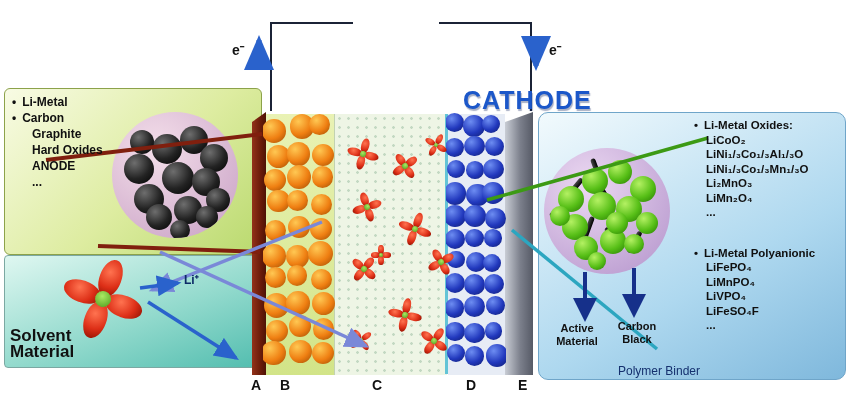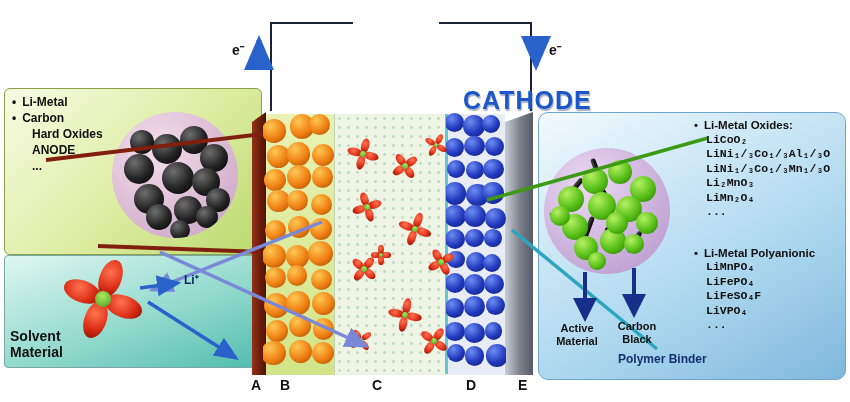--- a/index.html
+++ b/index.html
@@ -67,31 +67,31 @@
   #cathode-title { left:463px; top:86px; }
 
   .layer-letter { position:absolute; z-index:7; font-size:14px; font-weight:bold; color:#111; }
   #ll-a { left:251px; top:377px; } #ll-b { left:280px; top:377px; } #ll-c { left:372px; top:377px; }
   #ll-d { left:466px; top:377px; } #ll-e { left:518px; top:377px; }
 
   .list { position:absolute; z-index:7; color:#101010; font-weight:bold; }
   #anode-list { left:12px; top:94px; width:160px; font-size:12px; line-height:16px; }
   #anode-list .ind { padding-left:20px; }
   #cathode-list { left:694px; top:118px; width:150px; font-size:11.5px; line-height:14.5px; }
-  #cathode-list .ind { padding-left:12px;font-family:Liberation Mono, monospace; }
+  #cathode-list .ind { padding-left:12px; }
   .li { white-space:nowrap; }
   .li .blt { margin-right:6px; }
   #anode-list .li.spacer { height:12px; }
   #cathode-list .li.spacer { height:26px; }
 
-  #solvent-label { left:10px; top:328px; font-size:14px; font-weight:bold; line-height:16px; }
+  #solvent-label { left:10px; top:328px; font-size:17px; font-weight:bold; line-height:16px; }
   #li-ion-label { left:184px; top:271px; font-size:12px; font-weight:bold; color:#0c2a66; }
   #active-material-label { left:545px; top:322px; width:64px; text-align:center; font-size:11px; font-weight:bold; line-height:13px; }
   #carbon-black-label { left:608px; top:320px; width:58px; text-align:center; font-size:11px; font-weight:bold; line-height:13px; }
-  #polymer-binder-label { left:618px; top:352px; font-size:12px; font-weight:bold; color:#15306e; }
+  #polymer-binder-label { left:618px; top:364px; font-size:12px; font-weight:normal; color:#15306e; }
 </style>
 </head>
 <body>
 
 <div id="canvas">
 
   <div class="panel" id="anode-panel"></div>
   <div class="panel" id="solvent-panel"></div>
   <div class="panel" id="cathode-panel"></div>
 
@@ -238,39 +238,40 @@
     <line x1="634" y1="268" x2="634" y2="314" stroke="#16308a" stroke-width="4" marker-end="url(#an)"></line>
   </svg>
 
   <div class="txt" id="e-left">e⁻</div>
   <div class="txt" id="e-right">e⁻</div>
   <div class="txt" id="cathode-title">CATHODE</div>
 
   <div class="list" id="anode-list">
       <div class="li"><span class="blt">•</span><span>Li-Metal</span></div>
       <div class="li"><span class="blt">•</span><span>Carbon</span></div>
+      <div class="li ind"><span>Graphite</span></div>
       <div class="li ind"><span>Hard Oxides</span></div>
       <div class="li ind"><span>ANODE</span></div>
       <div class="li ind"><span>...</span></div>
       <div class="li spacer"></div>
     </div>
   <div class="list" id="cathode-list">
       <div class="li"><span class="blt">•</span><span>Li-Metal Oxides:</span></div>
       <div class="li ind"><span>LiCoO₂</span></div>
       <div class="li ind"><span>LiNi₁/₃Co₁/₃Al₁/₃O</span></div>
       <div class="li ind"><span>LiNi₁/₃Co₁/₃Mn₁/₃O</span></div>
       <div class="li ind"><span>Li₂MnO₃</span></div>
       <div class="li ind"><span>LiMn₂O₄</span></div>
       <div class="li ind"><span>...</span></div>
       <div class="li spacer"></div>
       <div class="li"><span class="blt">•</span><span>Li-Metal Polyanionic</span></div>
+      <div class="li ind"><span>LiFePO₄</span></div>
       <div class="li ind"><span>LiMnPO₄</span></div>
-      <div class="li ind"><span>LiFePO₄</span></div>
+      <div class="li ind"><span>LiVPO₄</span></div>
       <div class="li ind"><span>LiFeSO₄F</span></div>
-      <div class="li ind"><span>LiVPO₄</span></div>
       <div class="li ind"><span>...</span></div>
     </div>
 
   <div class="txt" id="solvent-label">
     <div>Solvent</div>
     <div>Material</div>
   </div>
   <div class="txt" id="li-ion-label">Li⁺</div>
 
   <div class="layer-letter" id="ll-a">A</div>

